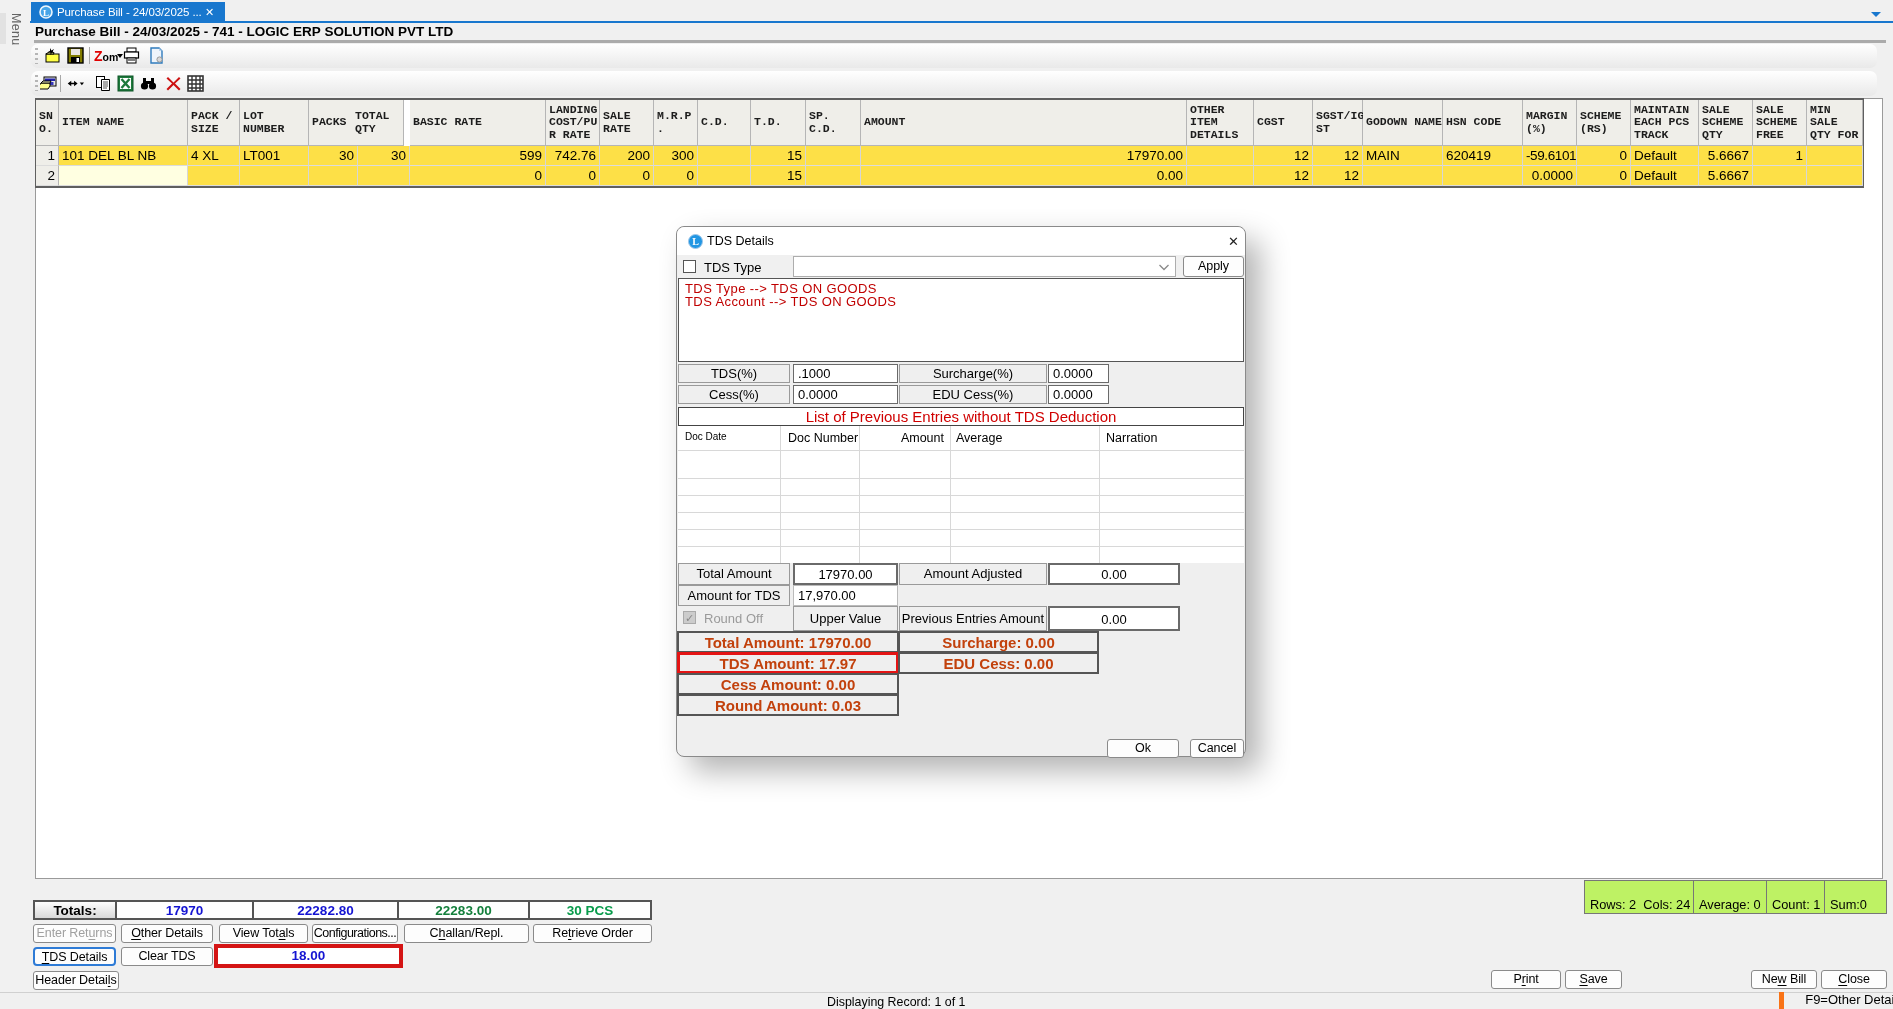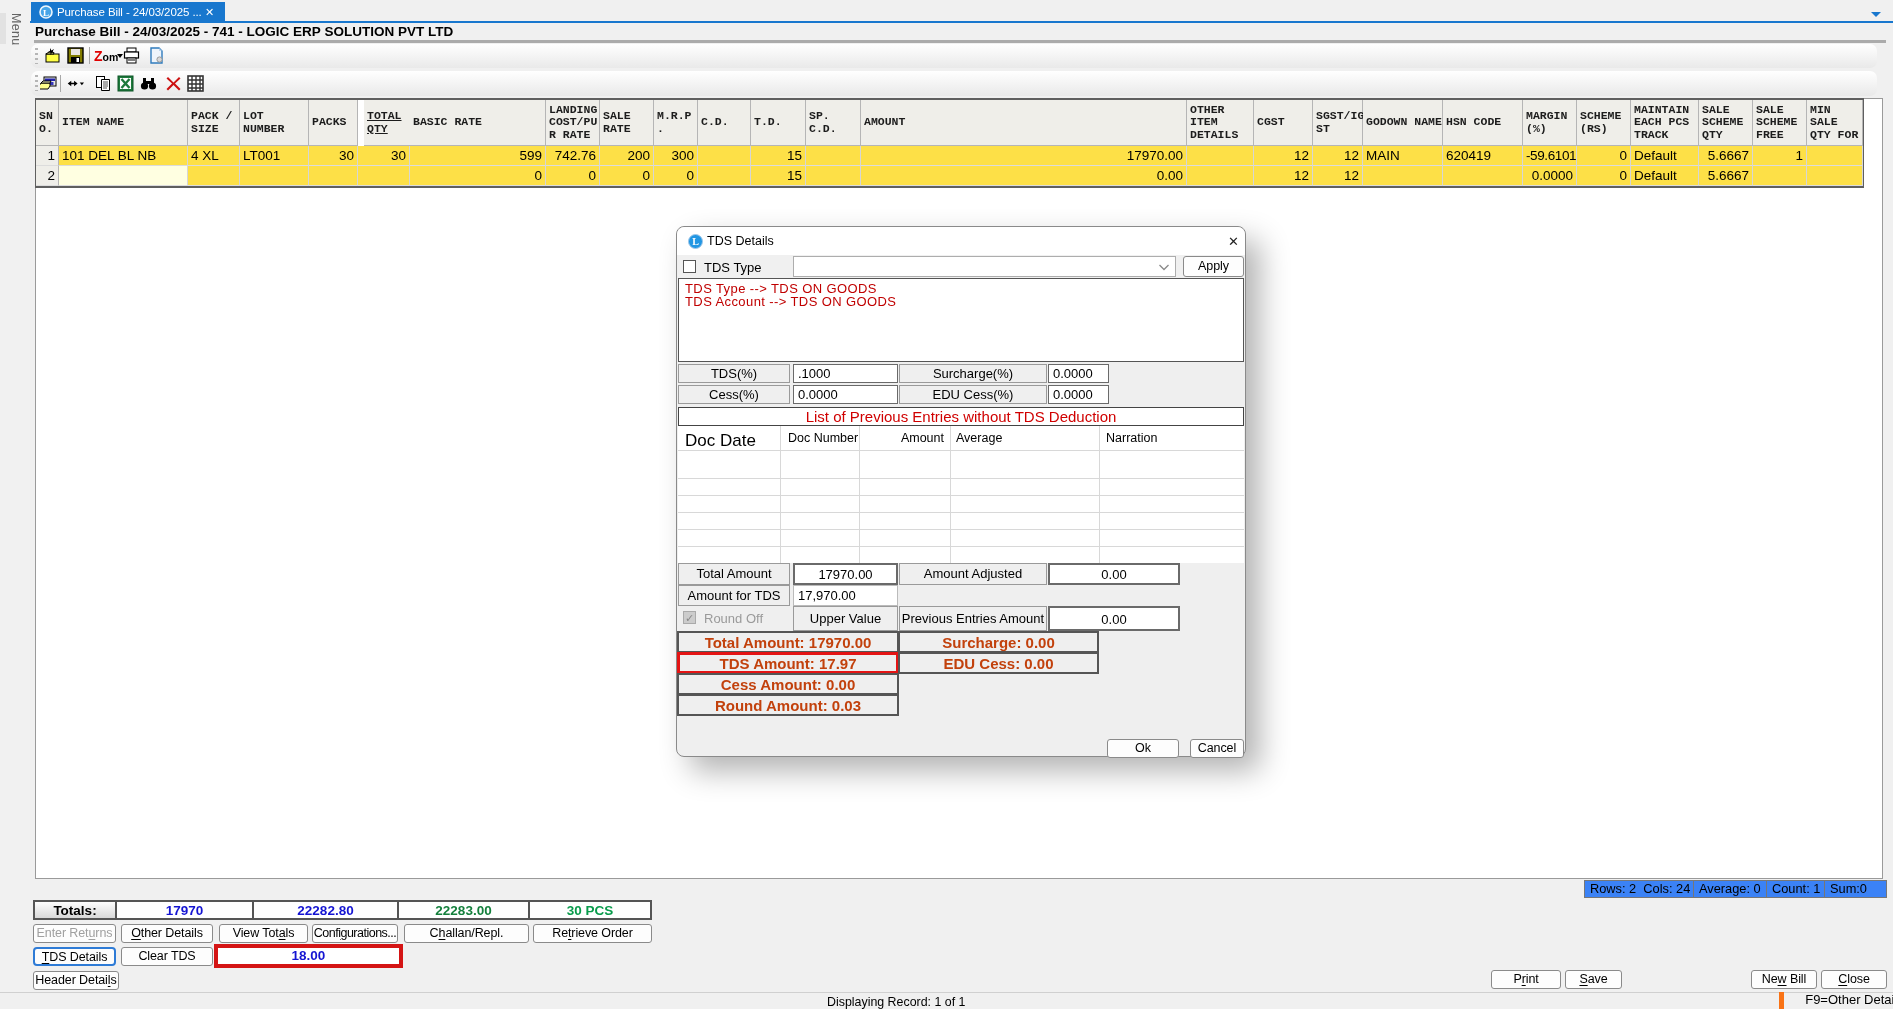--- a/index.html
+++ b/index.html
@@ -44,22 +44,22 @@
         border-bottom:1px solid #b5b5b5; font-family:"Liberation Mono", monospace; font-size:11.5px;
         font-weight:bold; color:#1c1c1c; white-space:nowrap; display:flex; align-items:center; }
   .hc span { padding:0 3px; line-height:12.5px; display:block; }
   .dc { position:absolute; height:20px; background:#fde047; border-right:1px solid #d6d6d6;
         border-bottom:1px solid #dcdcdc; font-size:13.5px; line-height:19px; padding:0 3px;
         white-space:nowrap; overflow:hidden; color:#000; }
   .dc.num { text-align:right; }
   .dc.snc { background:#efeee9; text-align:right; border-right:1px solid #b5b5b5; }
 
   
-  .scell { position:absolute; top:880px; height:18px; background:#3b82f6; border:1px solid #777;
-           font-size:12.8px; color:#000; line-height:16px; padding:0 5px; white-space:nowrap; }
+  .scell { position:absolute; top:880px; height:18px; background:#bef264; border:1px solid #777;
+           font-size:12.8px; color:#000; line-height:16px; padding:16px 5px; white-space:nowrap; }
 
   
   .tot { position:absolute; top:900px; height:20px; border:2px solid #555; font-size:13.5px;
          font-weight:bold; text-align:center; line-height:17px; background:#fff; }
   
   .btn { position:absolute; height:19px; background:#fdfdfd; border:1px solid #8a8a8a;
          border-radius:3px; font-size:12.5px; color:#000; text-align:center; line-height:17px;
          white-space:nowrap; overflow:hidden; letter-spacing:-0.1px; }
   .u { text-decoration:underline; text-underline-offset:2px; }
 
@@ -189,21 +189,21 @@
     </div>
     <div class="hc" style="left:152px;width:52px;">
       <span>PACK /<br>SIZE</span>
     </div>
     <div class="hc" style="left:204px;width:69px;">
       <span>LOT<br>NUMBER</span>
     </div>
     <div class="hc" style="left:273px;width:49px;">
       <span>PACKS</span>
     </div>
-    <div class="hc" style="left:328px;width:52px;text-decoration:underline;">
+    <div class="hc" style="left:316px;width:52px;">
       <span>TOTAL<br>QTY</span>
     </div>
     <div class="hc" style="left:374px;width:136px;">
       <span>BASIC RATE</span>
     </div>
     <div class="hc" style="left:510px;width:54px;">
       <span>LANDING<br>COST/PU<br>R RATE</span>
     </div>
     <div class="hc" style="left:564px;width:54px;">
       <span>SALE<br>RATE</span>
@@ -384,21 +384,21 @@
       <div class="abs" style="left:102px;top:0;width:1px;height:137px;background:#d8d8d8;"></div>
       <div class="abs" style="left:181px;top:0;width:1px;height:137px;background:#d8d8d8;"></div>
       <div class="abs" style="left:272px;top:0;width:1px;height:137px;background:#d8d8d8;"></div>
       <div class="abs" style="left:421px;top:0;width:1px;height:137px;background:#d8d8d8;"></div>
       <div class="abs" style="left:0;top:24px;width:566px;height:1px;background:#d8d8d8;"></div>
       <div class="abs" style="left:0;top:52px;width:566px;height:1px;background:#d8d8d8;"></div>
       <div class="abs" style="left:0;top:69px;width:566px;height:1px;background:#d8d8d8;"></div>
       <div class="abs" style="left:0;top:86px;width:566px;height:1px;background:#d8d8d8;"></div>
       <div class="abs" style="left:0;top:103px;width:566px;height:1px;background:#d8d8d8;"></div>
       <div class="abs" style="left:0;top:120px;width:566px;height:1px;background:#d8d8d8;"></div>
-      <div class="abs" style="left:7px;top:5px;font-size:17px;">Doc Date</div>
+      <div class="abs" style="left:7px;top:5px;font-size:10px;">Doc Date</div>
       <div class="abs" style="left:110px;top:5px;font-size:12.5px;">Doc Number</div>
       <div class="abs" style="left:200px;top:5px;width:66px;font-size:12.5px;text-align:right;">Amount</div>
       <div class="abs" style="left:278px;top:5px;font-size:12.5px;">Average</div>
       <div class="abs" style="left:428px;top:5px;font-size:12.5px;">Narration</div>
     </div>
 
     <div class="lbl" style="left:1px;top:336px;width:112px;height:22px;line-height:20px;">Total Amount</div>
     <div class="inp" style="left:116px;top:336px;width:105px;height:22px;line-height:20px;text-align:center;border-width:2px;">17970.00</div>
     <div class="lbl" style="left:222px;top:336px;width:148px;height:22px;line-height:20px;">Amount Adjusted</div>
     <div class="inp" style="left:371px;top:336px;width:132px;height:22px;line-height:20px;text-align:center;border-width:2px;">0.00</div>

